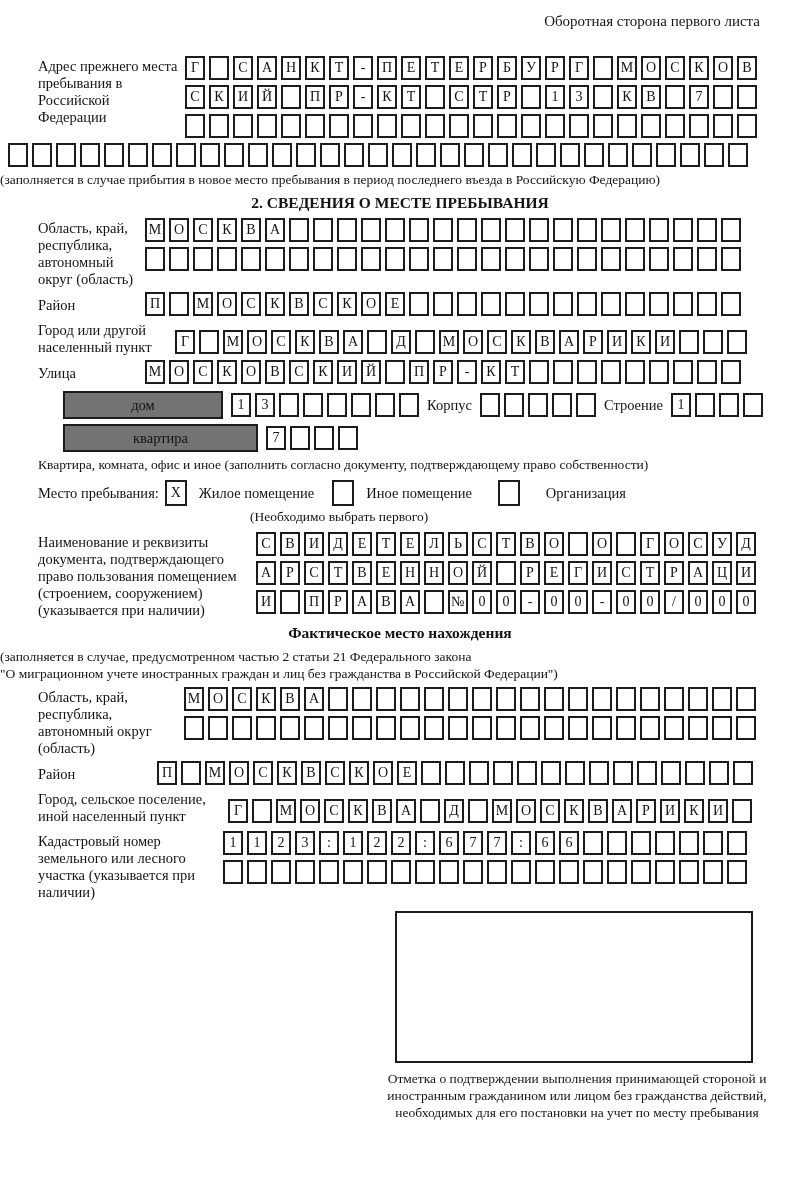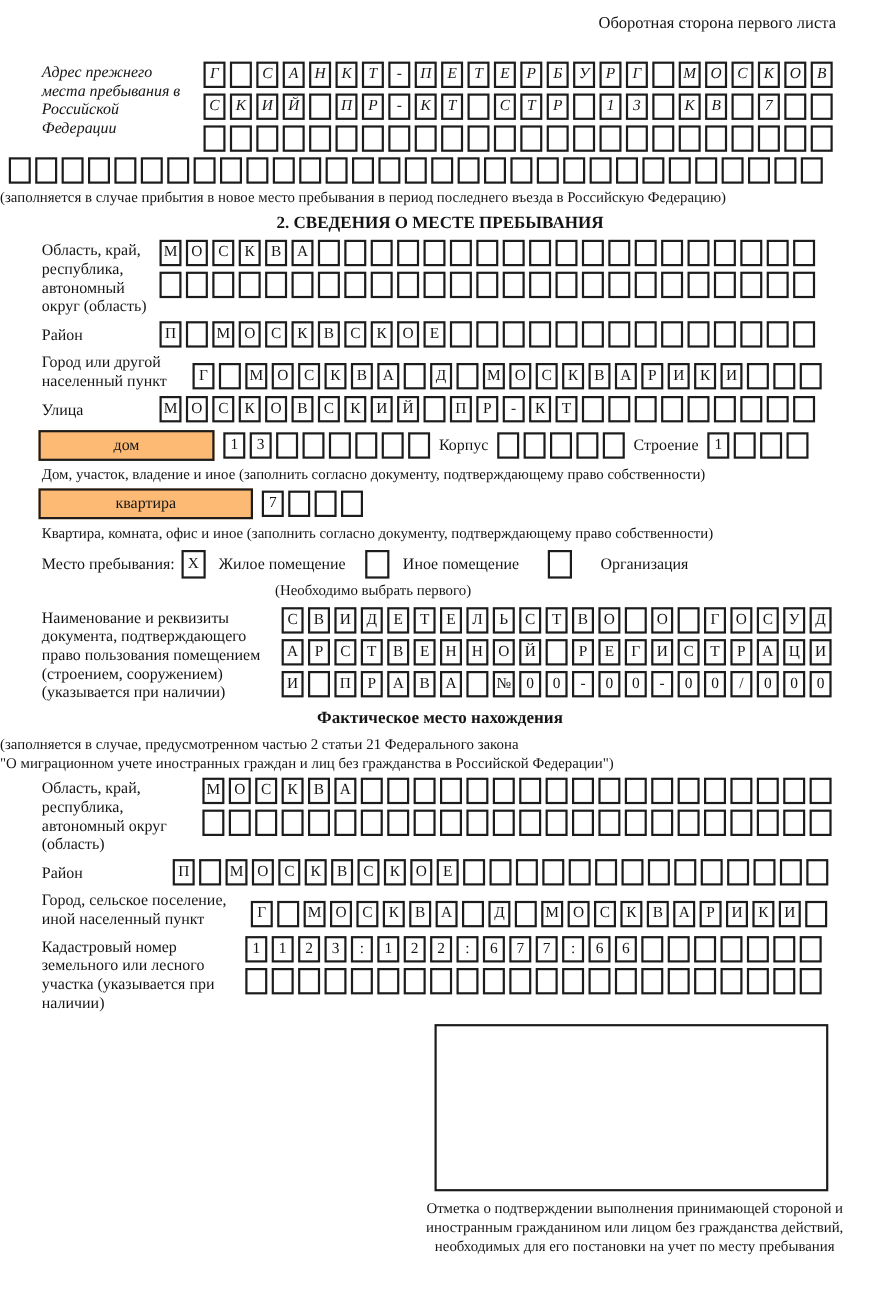--- a/index.html
+++ b/index.html
@@ -28,27 +28,27 @@
     font-size:14px;background:#fff;flex:none;
   }
   .full-row{margin-left:8px;margin-top:5px;}
   .note{text-align:left;font-size:13.5px;line-height:17px;margin-top:4px;}
   .note-left{font-size:13.5px;line-height:17px;margin-left:38px;margin-top:3px;}
   .sec-title{text-align:center;font-weight:bold;font-size:15.5px;line-height:19px;margin-top:5px;}
   .mt4{margin-top:4px;align-items:center;}
   .mt5{margin-top:5px;}
   .mt6{margin-top:6px;}
   .mt7{margin-top:7px;}
-  .mt26{margin-top:26px;font-style:italic;}
+  .mt26{margin-top:26px;}
   .off7{margin-top:7px;}
   .dom-row{display:flex;align-items:center;margin-left:35px;gap:8px;margin-top:7px;}
   .kv-row{display:flex;align-items:center;margin-left:35px;gap:8px;margin-top:5px;}
   .wide-box{
-    border:2px solid #1c1c1c;height:28px;box-sizing:border-box;background:#fdba74;
-    display:flex;align-items:center;justify-content:center;font-size:14.5px;flex:none;
+    border:2px solid #1c1c1c;height:28px;box-sizing:border-box;background:#737373;
+    display:flex;align-items:center;justify-content:center;font-size:14.5px;flex:none;margin-left:28px;
   }
   .bw160{width:160px;}
   .bw195{width:195px;}
   .inline-lbl{font-size:14.5px;line-height:18px;white-space:nowrap;}
   .stay-row{display:flex;align-items:center;margin-left:38px;margin-top:7px;}
   .chk{
     width:22px;height:26px;border:2px solid #1c1c1c;box-sizing:border-box;background:#fff;
     display:flex;align-items:center;justify-content:center;font-size:14px;flex:none;
   }
   .hint{font-size:13.5px;line-height:17px;margin-left:250px;margin-top:2px;}
@@ -359,21 +359,20 @@
         <span class="cell"></span>
       </div>
     <span class="inline-lbl">Строение</span>
     <div class="cells">
         <span class="cell">1</span>
         <span class="cell"></span>
         <span class="cell"></span>
         <span class="cell"></span>
       </div>
   </div>
-  <div class="note-left">Дом, участок, владение и иное (заполнить согласно документу, подтверждающему право собственности)</div>
 
   <div class="kv-row">
     <div class="wide-box bw195">квартира</div>
     <div class="cells">
         <span class="cell">7</span>
         <span class="cell"></span>
         <span class="cell"></span>
         <span class="cell"></span>
       </div>
   </div>

